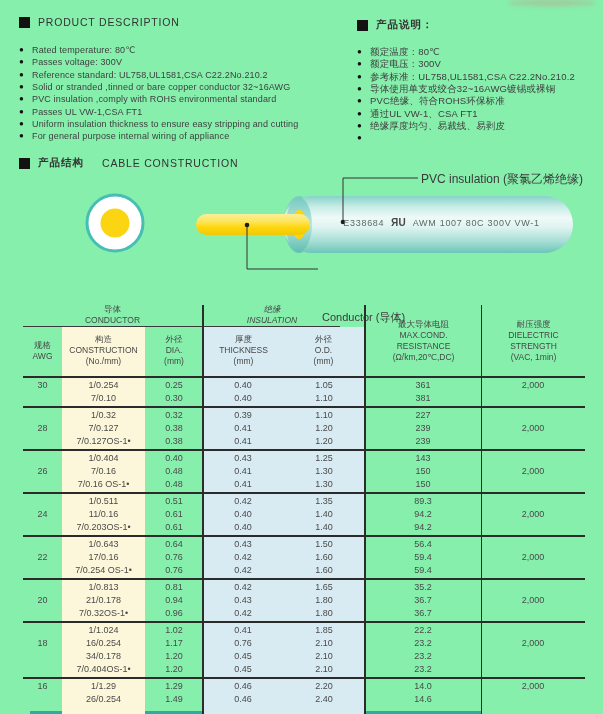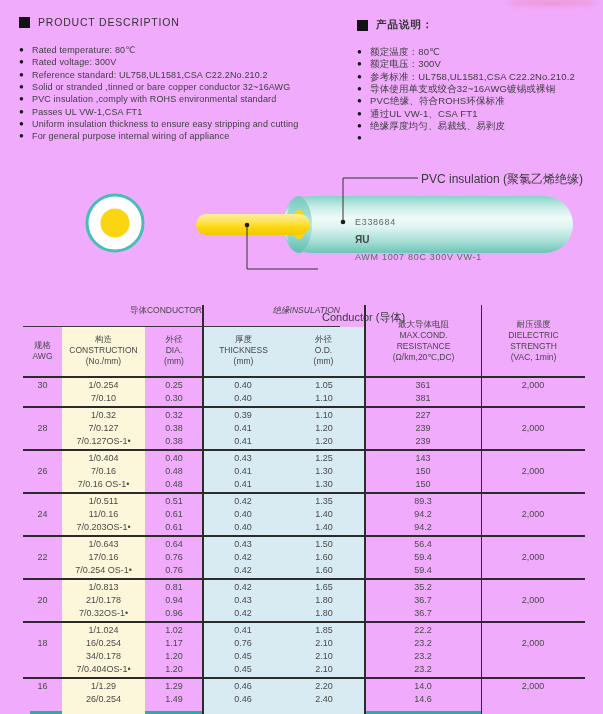--- a/index.html
+++ b/index.html
@@ -1,49 +1,49 @@
 <!DOCTYPE html>
 <html><head>
 <meta charset="utf-8">
 <style>
   html,body { margin:0; padding:0; background:#fff; }
   .page {
-    position:relative; width:603px; height:714px; background:#f0abfc;
+    position:relative; width:603px; height:714px; background:#86efac;
     font-family:"Liberation Sans","DejaVu Sans",sans-serif; color:#3d3d3d;
     overflow:hidden;
   }
   
   .sec-title { position:absolute; display:flex; align-items:center; font-size:10.5px; letter-spacing:0.8px; color:#333; white-space:nowrap; }
   .sq { display:inline-block; width:11px; height:11px; background:#121212; margin-right:8px; flex:none; }
   .cn-bold { font-weight:bold; letter-spacing:1px; }
   .gap { display:inline-block; width:18px; }
   
   .blist { position:absolute; margin:0; padding:0; list-style:none; }
   .blist li { display:flex; align-items:flex-start; font-size:9px; line-height:12.35px; letter-spacing:0.15px; color:#3e3e3e; white-space:nowrap; }
   .blist .blt { width:13px; flex:none; font-size:8px; line-height:12.35px; color:#111; }
   .blist.cn li { font-size:9.5px; line-height:12.1px; }
   
   .smudge { position:absolute; left:508px; top:0px; width:88px; height:6px; background:rgba(233,110,120,0.30); filter:blur(2px); border-radius:50%; }
   
   .diagram-svg { position:absolute; left:0; top:0; }
-  .marking { position:absolute; left:355px; top:217px; width:235px; display:flex; justify-content:center; align-items:baseline; gap:7px; font-size:9px; letter-spacing:0.7px; color:#5a6a68; white-space:nowrap;flex-direction:column; }
+  .marking { position:absolute; left:324px; top:217px; width:235px; display:flex; justify-content:center; align-items:baseline; gap:7px; font-size:9px; letter-spacing:0.7px; color:#5a6a68; white-space:nowrap; }
   .ul-mark { font-weight:bold; font-size:10px; color:#474747; letter-spacing:0; }
   .ul-mark .mirror { display:inline-block; transform:scaleX(-1); }
   .pvc-label { position:absolute; left:421px; top:171px; font-size:12px; color:#3a3a3a; white-space:nowrap; }
   .cond-label { position:absolute; left:322px; top:262px; font-size:11px; color:#3a3a3a; white-space:nowrap;margin-top:48px; }
   
   .spec { position:absolute; left:23px; top:305px; width:562px; height:409px; font-size:9px; color:#4a4a4a; }
   .band { position:absolute; top:22px; bottom:0; z-index:1; }
   .band-yellow { left:39px; width:83px; }
   .band-blue { left:180px; width:162px; }
   .vline { position:absolute; top:0; bottom:0; background:#2c2c2c; z-index:2; }
   .vl-a { left:179px; width:2px; } .vl-b { left:341px; width:2px; } .vl-c { left:458px; width:1px; }
   .thead { position:absolute; top:0; left:0; right:0; height:71px; z-index:3; }
   .ghead { position:absolute; top:0; height:22px; box-sizing:border-box; border-bottom:1px solid #3a3a3a;
-           display:flex; flex-direction:row; justify-content:flex-end; text-align:center;
+           display:flex; flex-direction:column; justify-content:flex-end; text-align:center;
            font-size:8.5px; line-height:10.5px; padding-bottom:1px; color:#474747; }
   .g-con { left:0; width:179px; } .g-ins { left:181px; width:136px;font-style:italic; }
   .chead { position:absolute; top:22px; height:47px; display:flex; flex-direction:column; justify-content:center;
            text-align:center; font-size:8.5px; line-height:11px; color:#474747; }
   .chead.span2 { top:0; height:71px; }
   .h-awg{left:0;width:39px} .h-con{left:39px;width:83px} .h-dia{left:122px;width:58px}
   .h-th{left:181px;width:79px} .h-od{left:260px;width:81px}
   .h-res{left:343px;width:115px} .h-die{left:459px;width:103px}
   .rows { position:absolute; top:71px; left:0; right:0; border-top:2px solid #2b2b2b; z-index:3; }
   .row { display:flex; padding:1px 0; }
@@ -66,21 +66,21 @@
     <span class="sq"></span>
     <span>PRODUCT DESCRIPTION</span>
   </div>
   <ul class="blist" style="left:19px; top:44px;" id="list-en">
       <li>
         <span class="blt">●</span>
         <span>Rated temperature: 80℃</span>
       </li>
       <li>
         <span class="blt">●</span>
-        <span>Rated voltage: 300V</span>
+        <span>Passes voltage: 300V</span>
       </li>
       <li>
         <span class="blt">●</span>
         <span>Reference standard: UL758,UL1581,CSA C22.2No.210.2</span>
       </li>
       <li>
         <span class="blt">●</span>
         <span>Solid or stranded ,tinned or bare copper conductor 32~16AWG</span>
       </li>
       <li>
@@ -132,20 +132,26 @@
       </li>
       <li>
         <span class="blt">●</span>
         <span>绝缘厚度均匀、易裁线、易剥皮</span>
       </li>
       <li>
         <span class="blt">●</span>
       </li>
     </ul>
 
+  <div class="sec-title" style="left:19px; top:156px;">
+    <span class="sq"></span>
+    <span class="cn-bold">产品结构</span>
+    <span class="gap"></span>
+    <span>CABLE CONSTRUCTION</span>
+  </div>
 
   <svg class="diagram-svg" width="603" height="300" viewBox="0 0 603 300">
     <defs>
       <linearGradient id="gradCable" x1="0" y1="0" x2="0" y2="1">
         <stop offset="0" stop-color="#86d2c8"></stop>
         <stop offset="0.18" stop-color="#c6ebe5"></stop>
         <stop offset="0.38" stop-color="#eefaf8"></stop>
         <stop offset="0.55" stop-color="#def4f0"></stop>
         <stop offset="0.8" stop-color="#a5ded5"></stop>
         <stop offset="1" stop-color="#6cc5b8"></stop>

